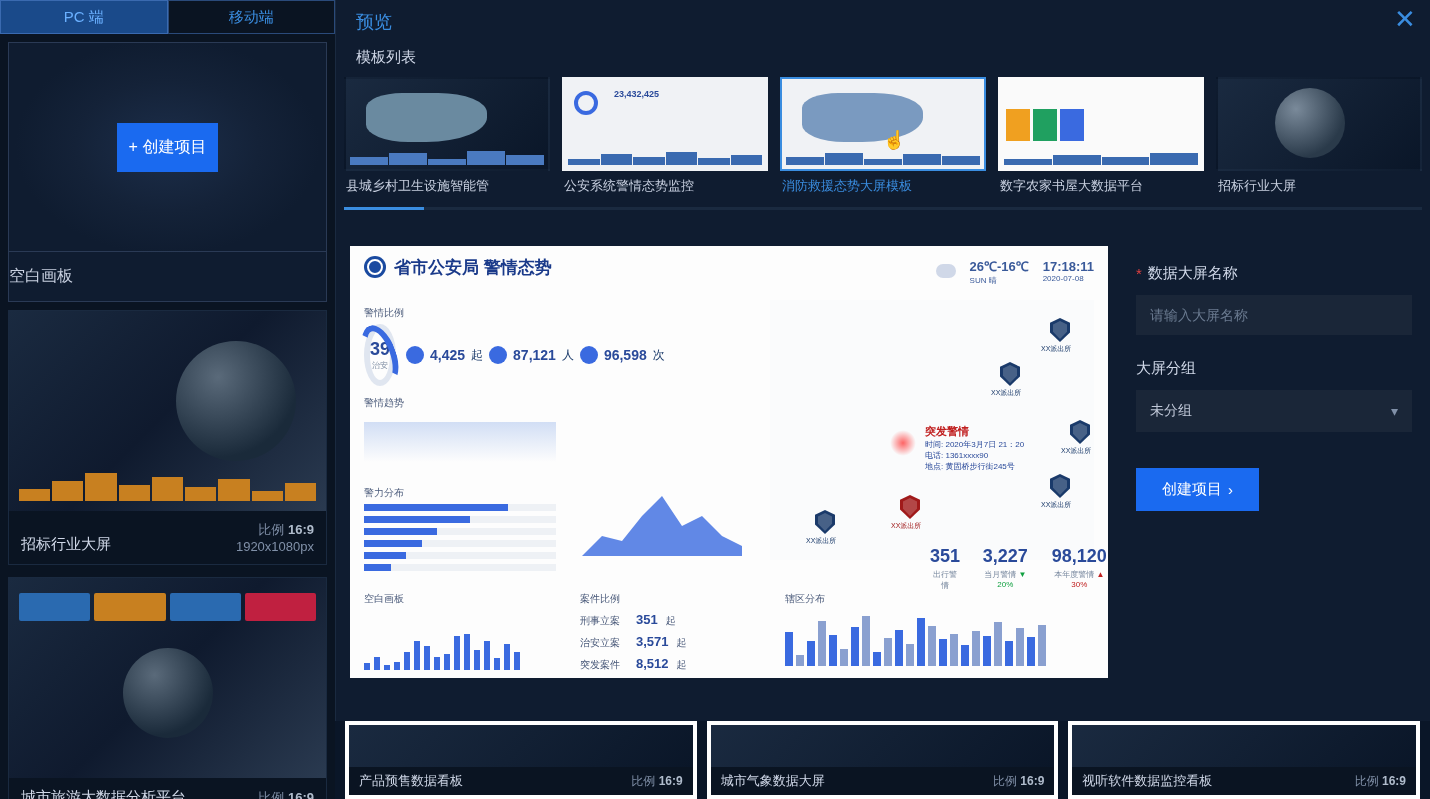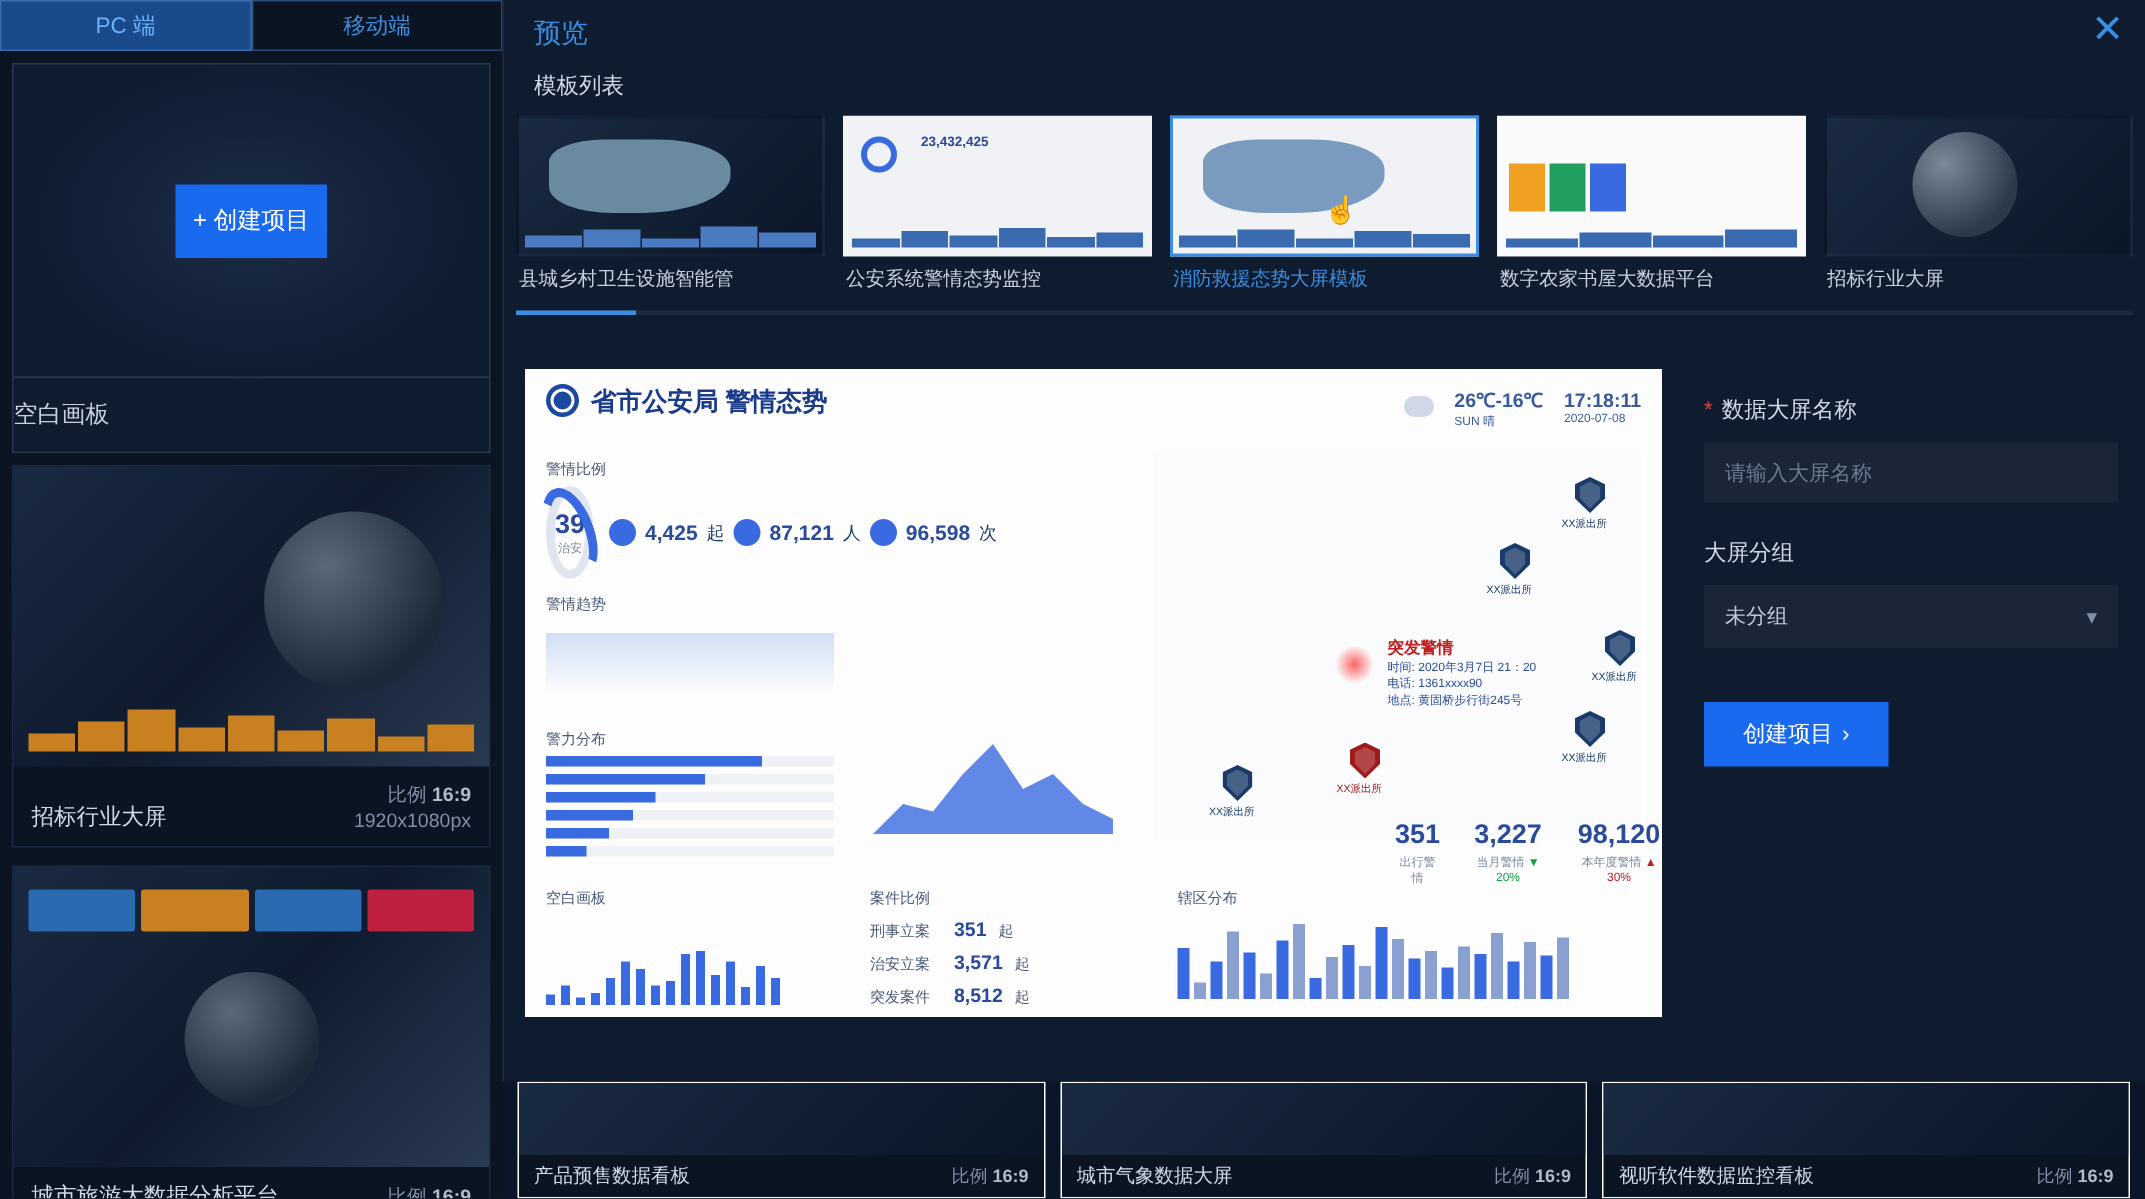--- a/index.html
+++ b/index.html
@@ -371,21 +371,21 @@
 }
 
 
 .bg-cards {
   position: absolute;
   left: 335px; right: 0; top: 721px; height: 78px;
   display: flex; gap: 10px; padding: 0 10px;
   overflow: hidden;
 }
 .bg-card {
-  flex:1; background:#0a1422; border:1px solid #ffffff; position:relative;
+  flex:1; background:#0a1422; border:4px solid #ffffff; position:relative;
   overflow:hidden;
 }
 .bg-card .thumb {
   position:absolute; inset:0 0 28px 0;
   background: linear-gradient(135deg,#1a2a40,#0a1628);
 }
 .bg-card .footer {
   position:absolute; left:0; right:0; bottom:0; height:28px;
   display:flex; justify-content:space-between; align-items:center;
   padding: 0 10px;

